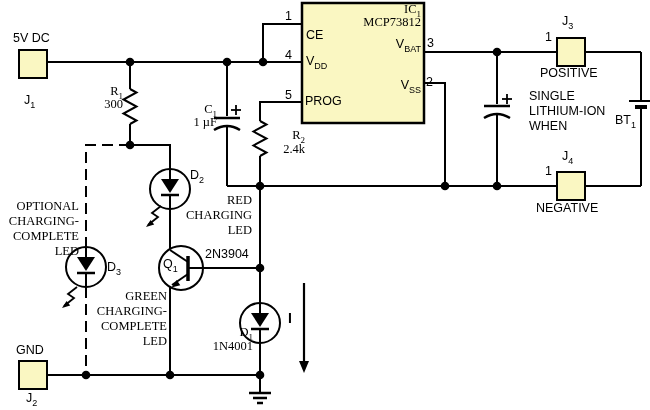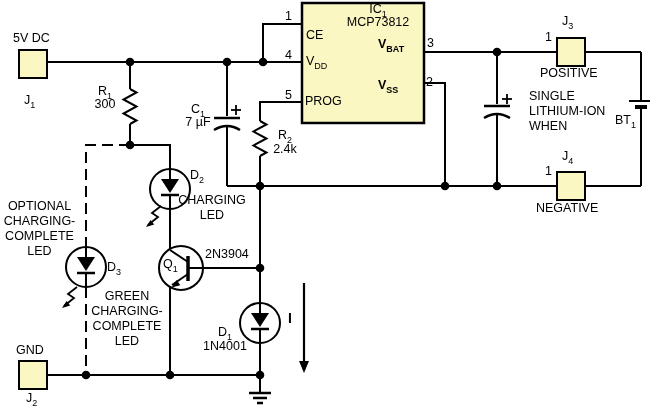--- a/index.html
+++ b/index.html
@@ -4,22 +4,22 @@
 <style>
   * { margin:0; padding:0; box-sizing:border-box; }
   html,body { background:#ffffff; }
   #canvas {
     position:relative; width:650px; height:410px; background:#ffffff;
     font-family:"Liberation Sans","DejaVu Sans",sans-serif; color:#000;
     overflow:hidden;
   }
   svg.schem { position:absolute; left:0; top:0; }
   .lbl { position:absolute; font-size:12.5px; line-height:15px; white-space:nowrap; color:#000; }
-  .ctr { text-align:center; }
-  .rt  { text-align:left;font-weight:bold; }
+  .ctr { text-align:right;font-family:Liberation Serif, serif; }
+  .rt  { text-align:right; }
   .b   { font-weight:bold; }
   .lh13 { line-height:13px; }
   .lh14 { line-height:14px; }
   sub { font-size:9px; line-height:0; }
 </style>
 </head>
 <body>
 
 <div id="canvas">
 
@@ -175,31 +175,32 @@
 
   <div class="lbl" style="left:24px;top:93px"><span>J</span><sub>1</sub></div>
 
   <div class="lbl ctr lh13" style="left:87px;top:85px;width:36px">
     <div><span>R</span><sub>1</sub></div>
     <div>300</div>
   </div>
 
   <div class="lbl ctr lh13" style="left:179px;top:103px;width:38px">
     <div><span>C</span><sub>1</sub></div>
-    <div>7 µF</div>
+    <div>1 µF</div>
   </div>
 
   <div class="lbl ctr lh14" style="left:265px;top:128px;width:40px">
     <div><span>R</span><sub>2</sub></div>
     <div>2.4k</div>
   </div>
 
   <div class="lbl" style="left:190px;top:168px"><span>D</span><sub>2</sub></div>
 
   <div class="lbl ctr" style="left:172px;top:193px;width:80px">
+    <div>RED</div>
     <div>CHARGING</div>
     <div>LED</div>
   </div>
 
   <div class="lbl" style="left:163px;top:257px"><span>Q</span><sub>1</sub></div>
   <div class="lbl" style="left:205px;top:247px">2N3904</div>
 
   <div class="lbl" style="left:107px;top:260px"><span>D</span><sub>3</sub></div>
 
   <div class="lbl ctr" style="left:0px;top:199px;width:79px">

